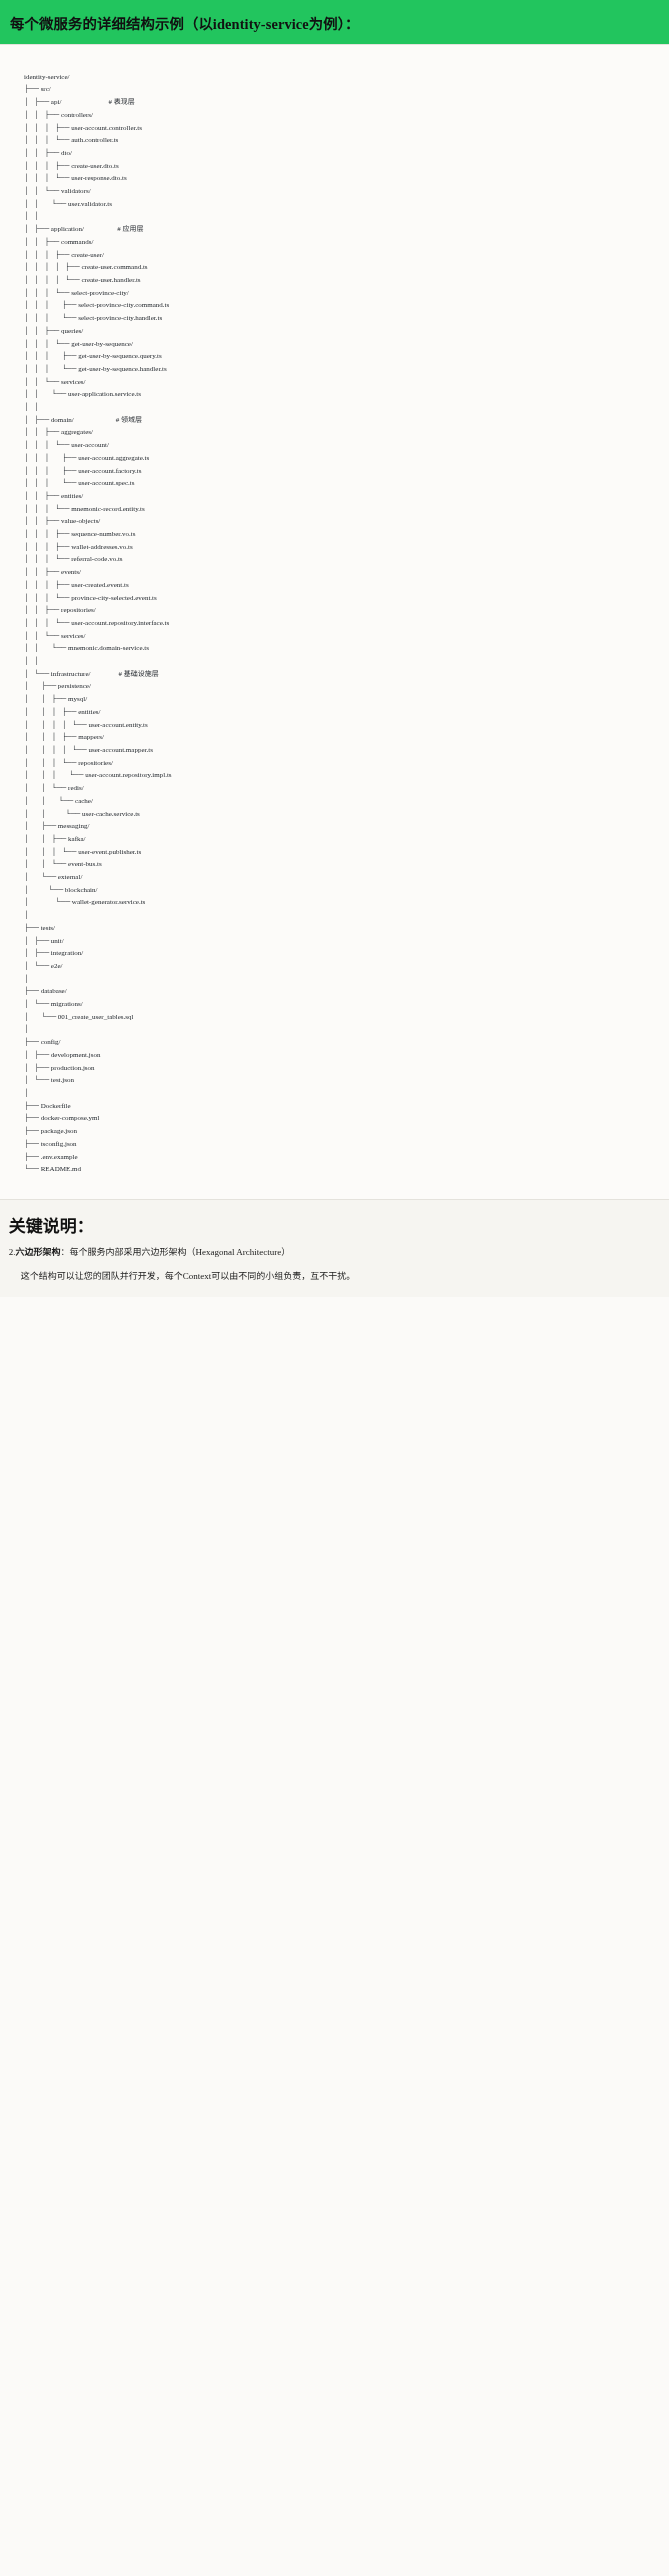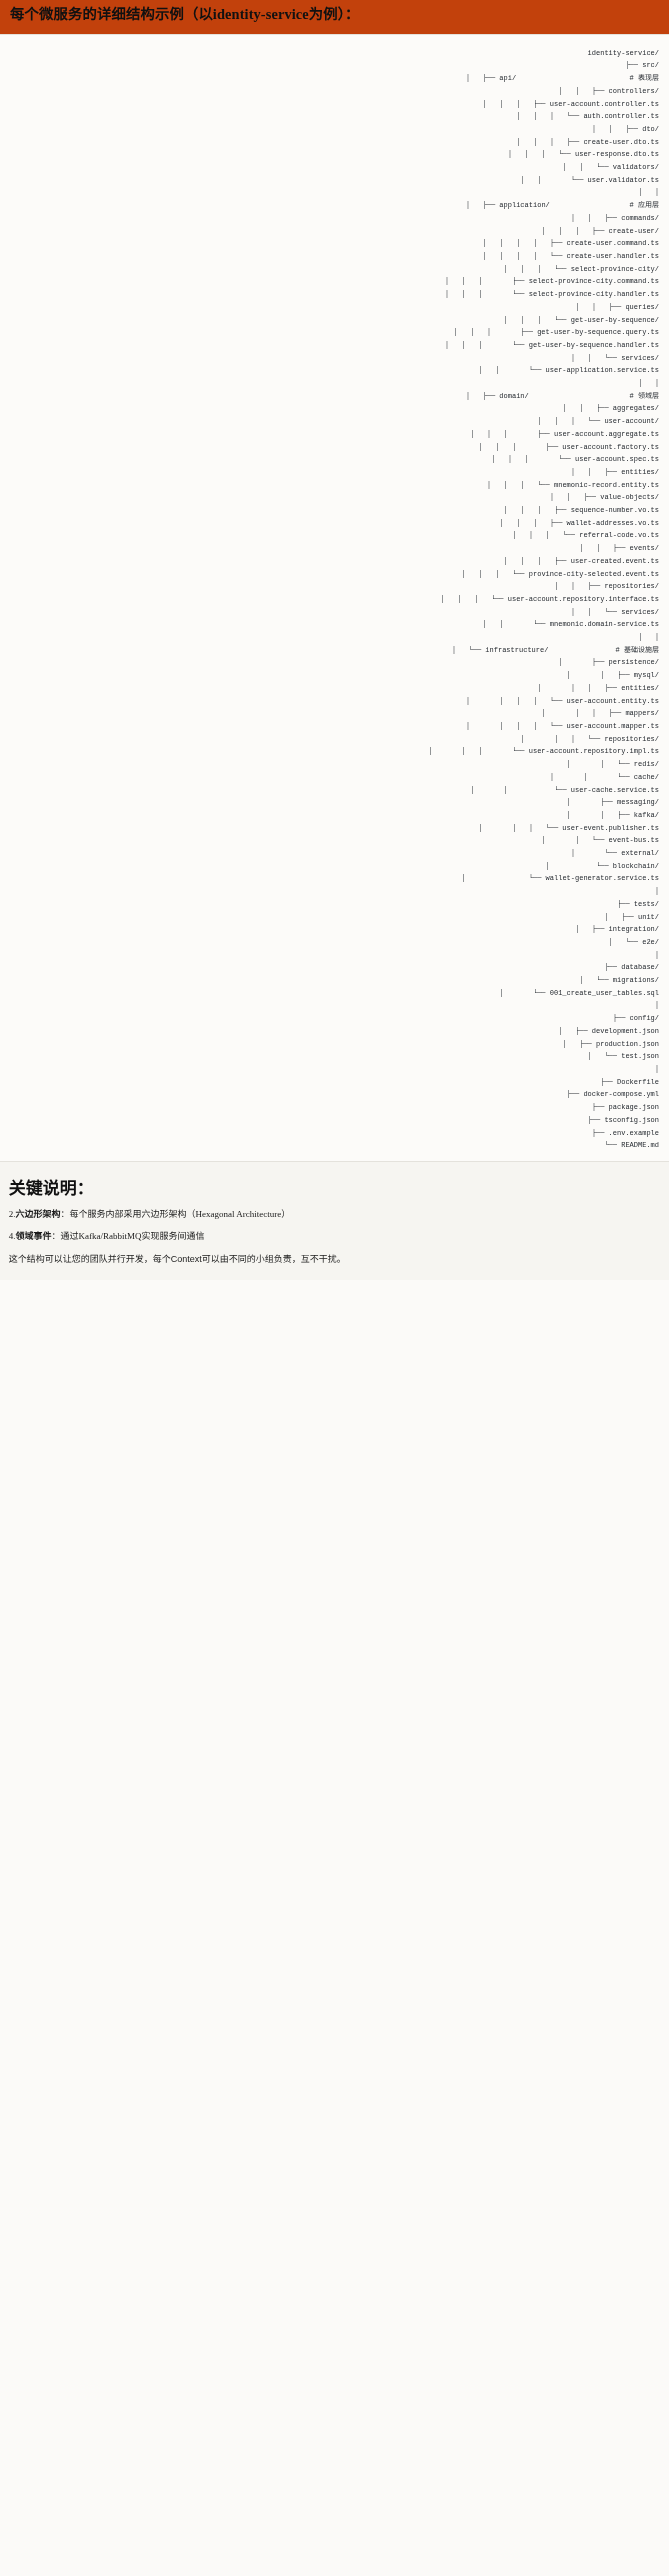--- a/index.html
+++ b/index.html
@@ -16,50 +16,49 @@
   }
 
   .page {
     width: 669px;
     box-sizing: border-box;
     background: #fbfaf8;
   }
 
   
   .doc-header {
-    padding: 5px 10px 10px 10px;
-    background: #c2410c;
+    padding: 15px 10px 10px 10px;
+    background: #22c55e;
     border-bottom: 0.6px solid #e4e2dc;
   }
   .doc-title {
     font-family: "Liberation Serif", "DejaVu Serif", serif;
     font-size: 14.4px;
     font-weight: bold;
     line-height: 1.35;
     letter-spacing: 0.1px;
     margin: 0;
     color: #111111;
   }
 
   
   .tree-block {
     background: #fcfbf9;
     padding: 11.3px 10px 8.8px 10px;
     border-bottom: 0.6px solid #e4e2dc;
   }
   pre.tree {
-    margin: 0;
-    font-family: Liberation Mono, monospace;
+    margin: 14px;
+    font-family: Liberation Serif, serif;
     font-size: 7px;
     line-height: 12.7px;
     color: #24292f;
     white-space: pre;
     tab-size: 4;
     letter-spacing: 0px;
-    text-align: right;
   }
 
   
   .notes {
     padding: 10px 8.8px 13.8px 8.8px;
     background: #f6f5f1;
   }
   .notes-title {
     font-family: "Liberation Serif", "DejaVu Serif", serif;
     font-size: 17px;
@@ -80,24 +79,24 @@
     color: #1b1b1b;
   }
   .note-num {
     font-family: "Liberation Serif", "DejaVu Serif", serif;
   }
   .note-term {
     font-weight: bold;
   }
   .note-body { }
   .closing {
-    font-family: Liberation Sans, sans-serif;
+    font-family: Liberation Serif, serif;
     font-size: 9px;
     line-height: 1.5;
-    margin: 10px 0 0 0;
+    margin: 10px 0 0 12px;
     color: #1b1b1b;
   }
 </style>
 </head>
 <body>
 
 <div class="page">
 
   <div class="doc-header">
     <h1 class="doc-title">每个微服务的详细结构示例（以identity-service为例）：</h1>
@@ -193,22 +192,19 @@
 └── README.md</pre>
   </div>
 
   <div class="notes">
     <div class="notes-title">关键说明：</div>
 
     <ol class="note-list">
       <li>
         <span class="note-num">2.</span><span class="note-term">六边形架构</span><span class="note-body">：每个服务内部采用六边形架构（Hexagonal Architecture）</span>
       </li>
-      <li>
-        <span class="note-num">4.</span><span class="note-term">领域事件</span><span class="note-body">：通过Kafka/RabbitMQ实现服务间通信</span>
-      </li>
     </ol>
 
     <p class="closing">这个结构可以让您的团队并行开发，每个Context可以由不同的小组负责，互不干扰。</p>
   </div>
 
 </div>
 
 
 </body></html>

